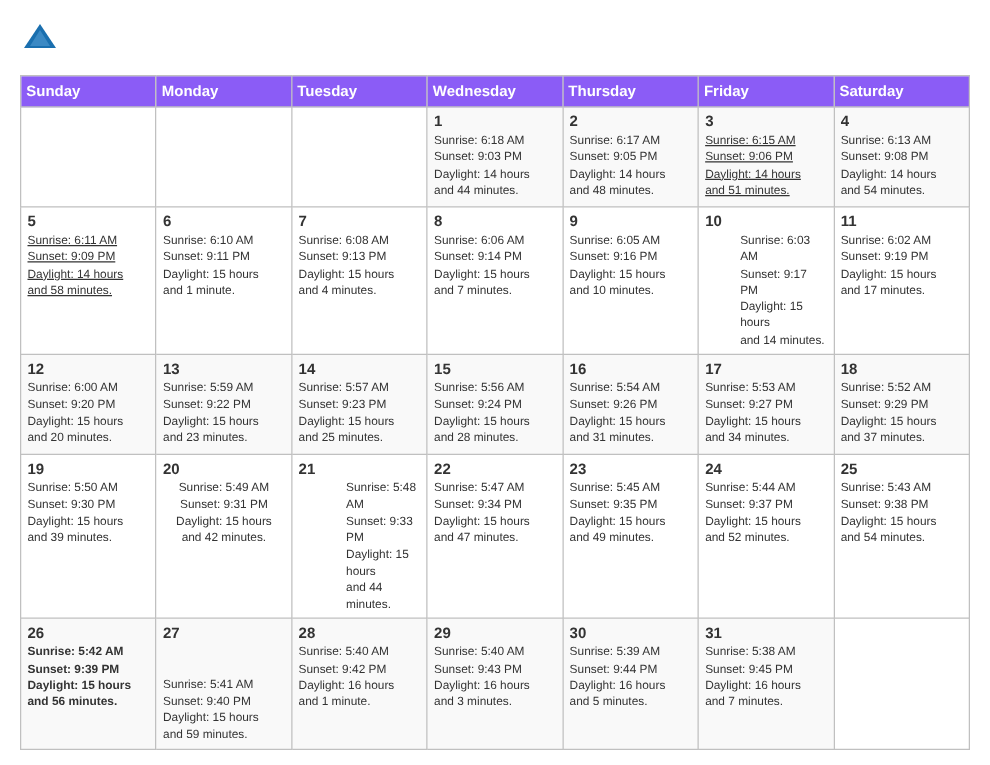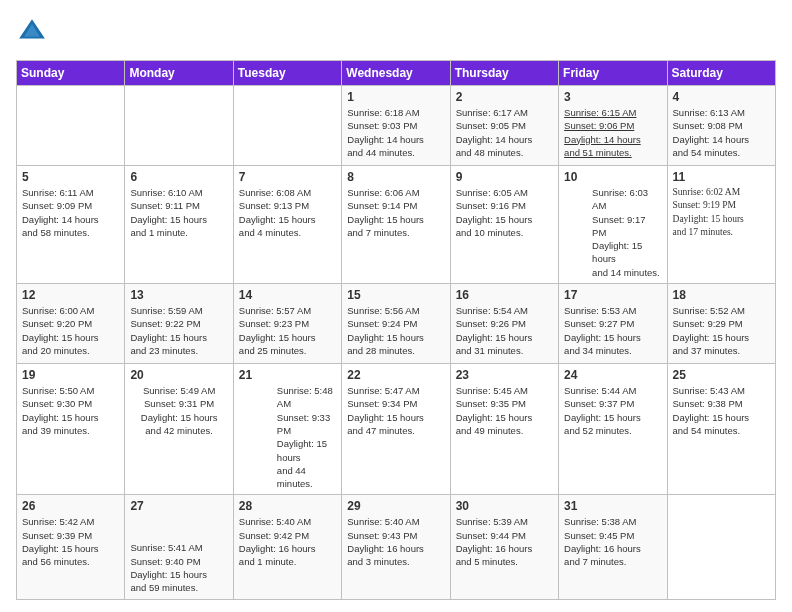--- a/index.html
+++ b/index.html
@@ -51,21 +51,21 @@
     .location {
       font-size: 16px;
       color: #555;
     }
     table {
       width: 100%;
       border-collapse: collapse;
       table-layout: fixed;
     }
     thead tr th {
-      background-color: #6d28d9;
+      background-color: #8b5cf6;
       color: #fff;
       font-size: 12px;
       font-weight: bold;
       padding: 5px 4px;
       text-align: left;
       border: 1px solid #c0c0c0;
     }
     tbody tr td {
       border: 1px solid #c0c0c0;
       vertical-align: top;
@@ -155,21 +155,21 @@
           <span class="day-number">4</span>
           <div class="day-info" style="white-space: pre-line;">Sunrise: 6:13 AM
 Sunset: 9:08 PM
 Daylight: 14 hours
 and 54 minutes.</div>
         </td>
       </tr>
       <tr>
         <td>
           <span class="day-number">5</span>
-          <div class="day-info" style="white-space: pre-line;">Sunrise: 6:11 AM
+          <div class="day-info" style="white-space: pre-line; text-decoration: underline;">Sunrise: 6:11 AM
 Sunset: 9:09 PM
 Daylight: 14 hours
 and 58 minutes.</div>
         </td>
         <td>
           <span class="day-number">6</span>
           <div class="day-info" style="white-space: pre-line;">Sunrise: 6:10 AM
 Sunset: 9:11 PM
 Daylight: 15 hours
 and 1 minute.</div>
@@ -197,21 +197,21 @@
         </td>
         <td>
           <span class="day-number">10</span>
           <div class="day-info" style="white-space: pre-line; margin-left: 28px;">Sunrise: 6:03 AM
 Sunset: 9:17 PM
 Daylight: 15 hours
 and 14 minutes.</div>
         </td>
         <td>
           <span class="day-number">11</span>
-          <div class="day-info" style="white-space: pre-line; font-family: Liberation Serif, serif;">Sunrise: 6:02 AM
+          <div class="day-info" style="white-space: pre-line;">Sunrise: 6:02 AM
 Sunset: 9:19 PM
 Daylight: 15 hours
 and 17 minutes.</div>
         </td>
       </tr>
       <tr>
         <td>
           <span class="day-number">12</span>
           <div class="day-info" style="white-space: pre-line;">Sunrise: 6:00 AM
 Sunset: 9:20 PM
@@ -308,21 +308,21 @@
           <span class="day-number">25</span>
           <div class="day-info" style="white-space: pre-line;">Sunrise: 5:43 AM
 Sunset: 9:38 PM
 Daylight: 15 hours
 and 54 minutes.</div>
         </td>
       </tr>
       <tr>
         <td>
           <span class="day-number">26</span>
-          <div class="day-info" style="white-space: pre-line;">Sunrise: 5:42 AM
+          <div class="day-info" style="white-space: pre-line; font-weight: bold;">Sunrise: 5:42 AM
 Sunset: 9:39 PM
 Daylight: 15 hours
 and 56 minutes.</div>
         </td>
         <td>
           <span class="day-number">27</span>
           <div class="day-info" style="white-space: pre-line; margin-top: 28px;">Sunrise: 5:41 AM
 Sunset: 9:40 PM
 Daylight: 15 hours
 and 59 minutes.</div>

